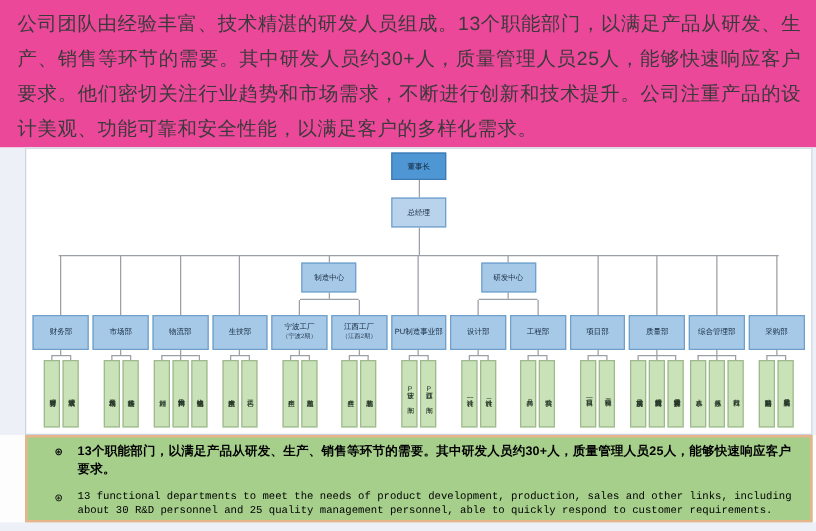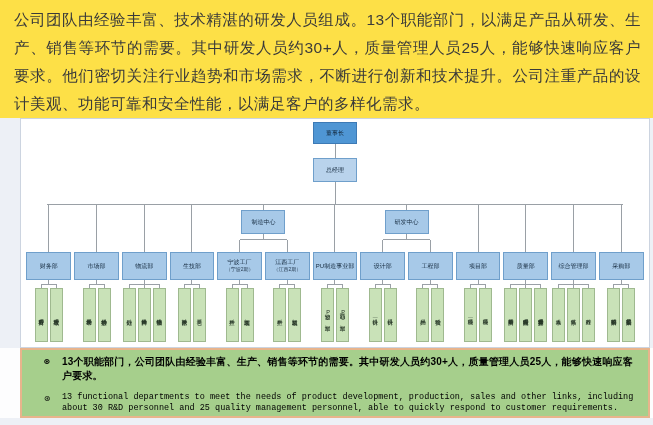--- a/index.html
+++ b/index.html
@@ -1,20 +1,20 @@
 <!DOCTYPE html>
 <html><head>
 <meta charset="utf-8">
 <style>
   * { margin:0; padding:0; box-sizing:border-box; }
   html,body { width:653px; height:425px; overflow:hidden; }
   body { font-family:"Liberation Sans","DejaVu Sans",sans-serif; background:#fdfdfe; }
 
   
-  .doc-top { background:#fde047; padding:6px 12px 0 14px; height:118px; }
+  .doc-top { background:#ec4899; padding:6px 12px 0 14px; height:118px; }
   .intro { font-size:15.5px; line-height:28px; color:#3a3a3a; text-align:justify; letter-spacing:.5px; }
 
   
   .doc-mid { background:#edf0f6; padding:0 3px 0 20px; }
   .card { background:#ffffff; border:1px solid #ccd4e0; height:230px; padding-top:3px; position:relative; }
 
   .rowc { display:flex; justify-content:center; }
   .box { border:1px solid #6f9fcb; display:flex; align-items:center; justify-content:center;
          font-size:6px; color:#13283c; text-align:center; }
   .root-box { width:44px; height:22px; background:#4f96d4; border-color:#3d7ab5; }
@@ -346,21 +346,21 @@
         </div>
       </div>
 
     </div>
   </div>
 </div>
 
 <div class="note">
   <div class="note-line note-zh">
     <span class="bullet">⊛</span>
-    <span class="txt">13个职能部门，公司团队由经验丰富、生产、销售等环节的需要。其中研发人员约30+人，质量管理人员25人，能够快速响应客户要求。</span>
+    <span class="txt">13个职能部门，以满足产品从研发、生产、销售等环节的需要。其中研发人员约30+人，质量管理人员25人，能够快速响应客户要求。</span>
   </div>
   <div class="note-line note-en">
     <span class="bullet">⊛</span>
     <span class="txt">13 functional departments to meet the needs of product development, production, sales and other links, including about 30 R&amp;D personnel and 25 quality management personnel, able to quickly respond to customer requirements.</span>
   </div>
 </div>
 
 <div class="doc-bottom"></div>
 
 </body></html>

